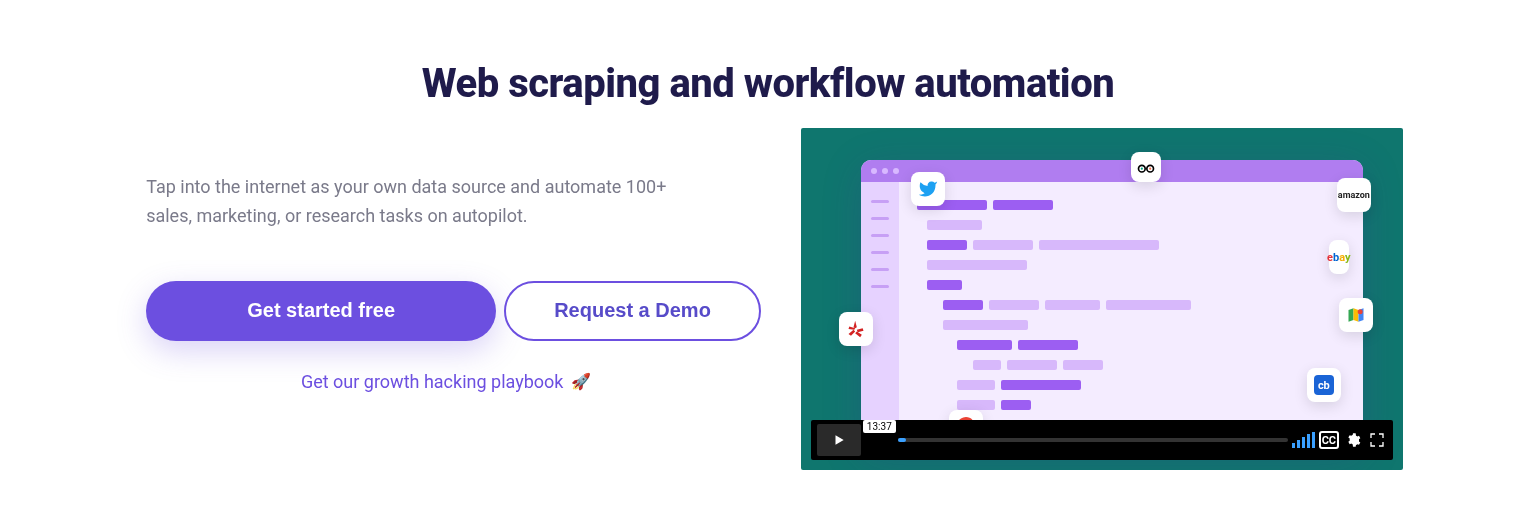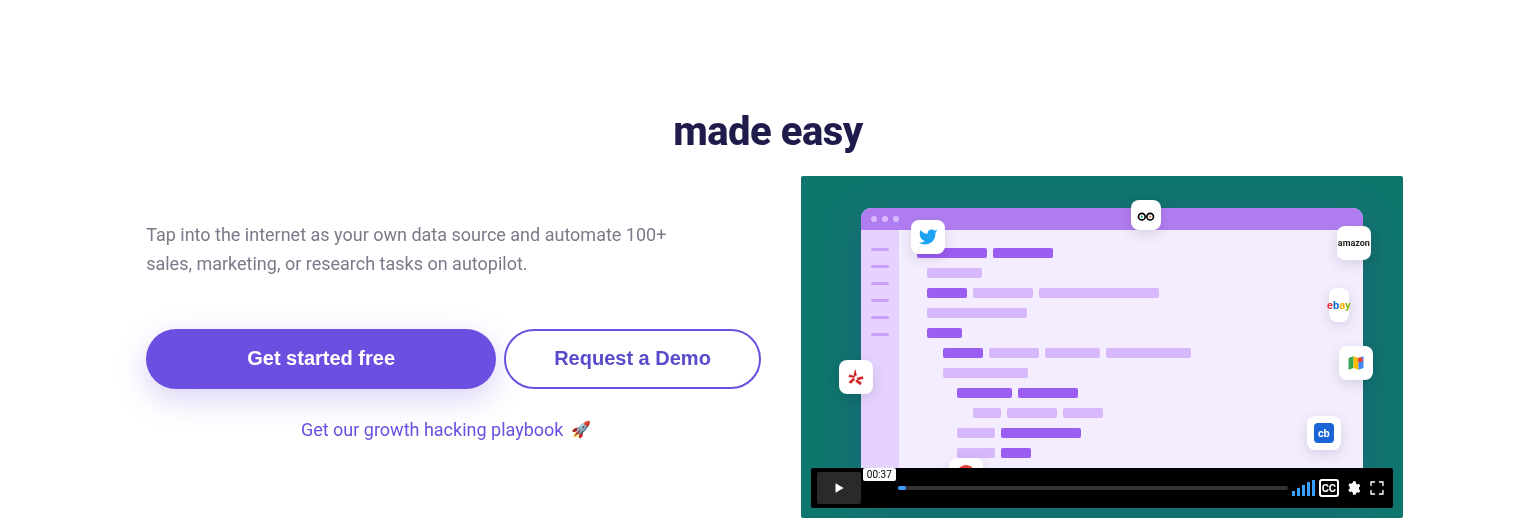--- a/index.html
+++ b/index.html
@@ -213,22 +213,21 @@
   .ebay-text span:nth-child(2){color:#0064d2}
   .ebay-text span:nth-child(3){color:#f5af02}
   .ebay-text span:nth-child(4){color:#86b817}
 </style>
 </head>
 <body>
 
 <div class="page">
 
   <h1 class="headline">
-    <br>
-    <span>made easy</span>
+    <span>Web scraping and workflow automation</span><br>
   </h1>
 
   <div class="content-row">
 
     <div class="left-col">
       <p class="desc">Tap into the internet as your own data source and automate 100+ sales, marketing, or research tasks on autopilot.</p>
 
       <div class="cta-row">
         <button class="btn btn-primary">Get started free</button>
         <button class="btn btn-secondary">Request a Demo</button>
@@ -353,21 +352,21 @@
           </svg>
       </div>
 
       <div class="vidbar">
         <div class="play-btn">
           <svg viewBox="0 0 24 24">
               <path d="M6 4l14 8-14 8z"></path>
             </svg>
         </div>
         <div class="progress-wrap">
-          <span class="time-label">00:37</span>
+          <span class="time-label">13:37</span>
           <div class="progress-track">
             <div class="progress-fill"></div>
           </div>
         </div>
         <div class="vol-bars">
           <span></span>
             <span></span>
             <span></span>
             <span></span>
             <span></span>

